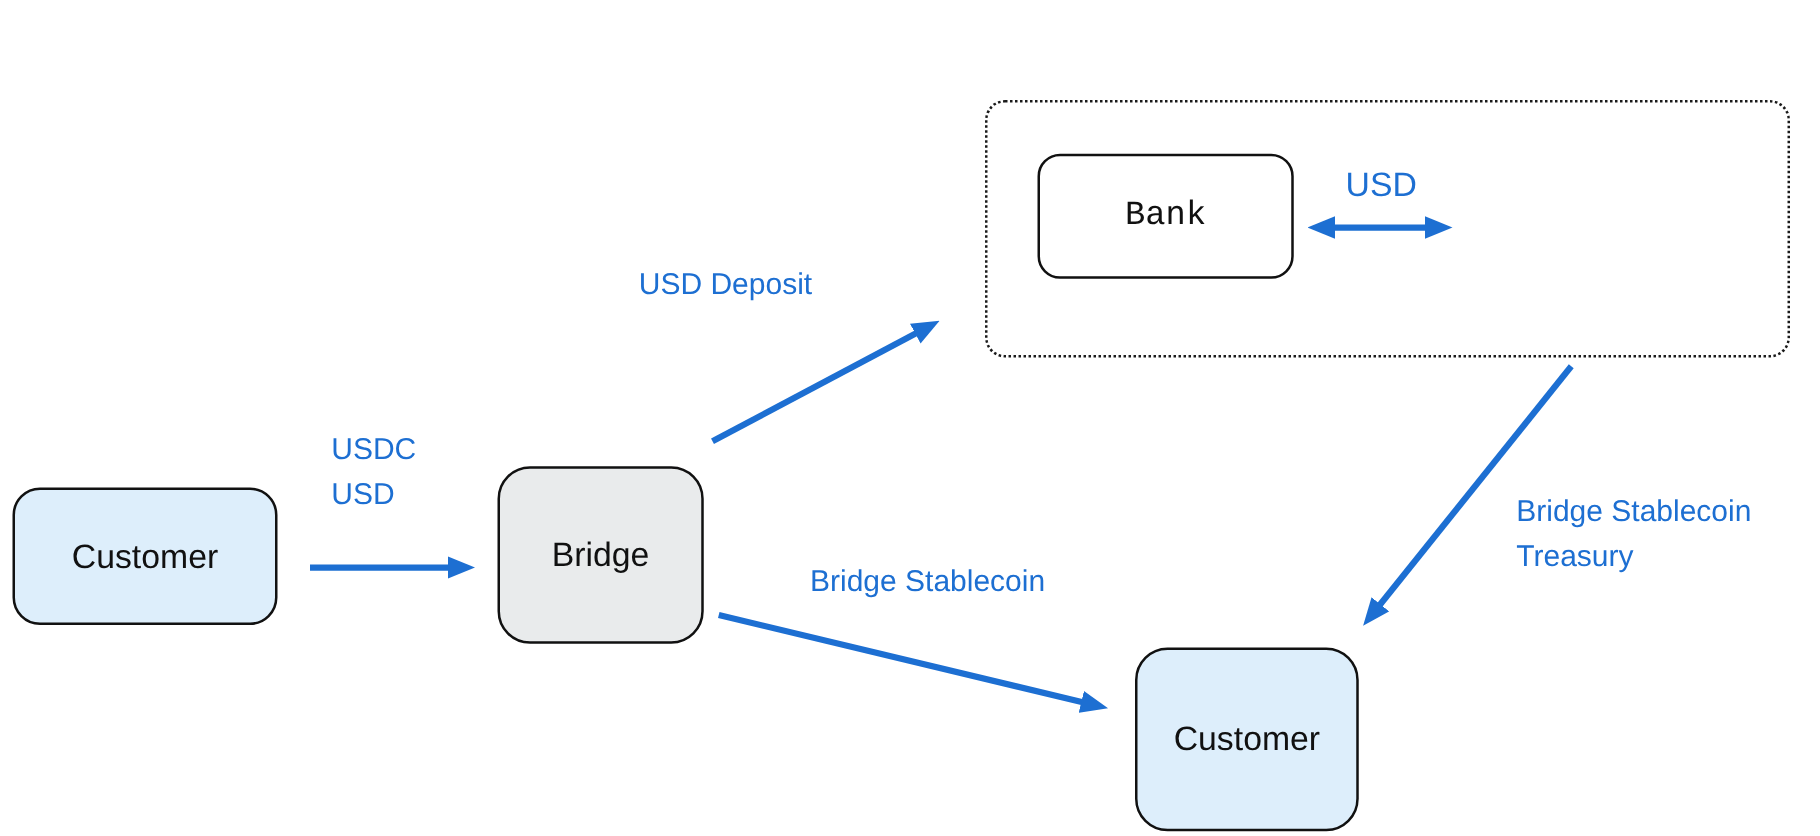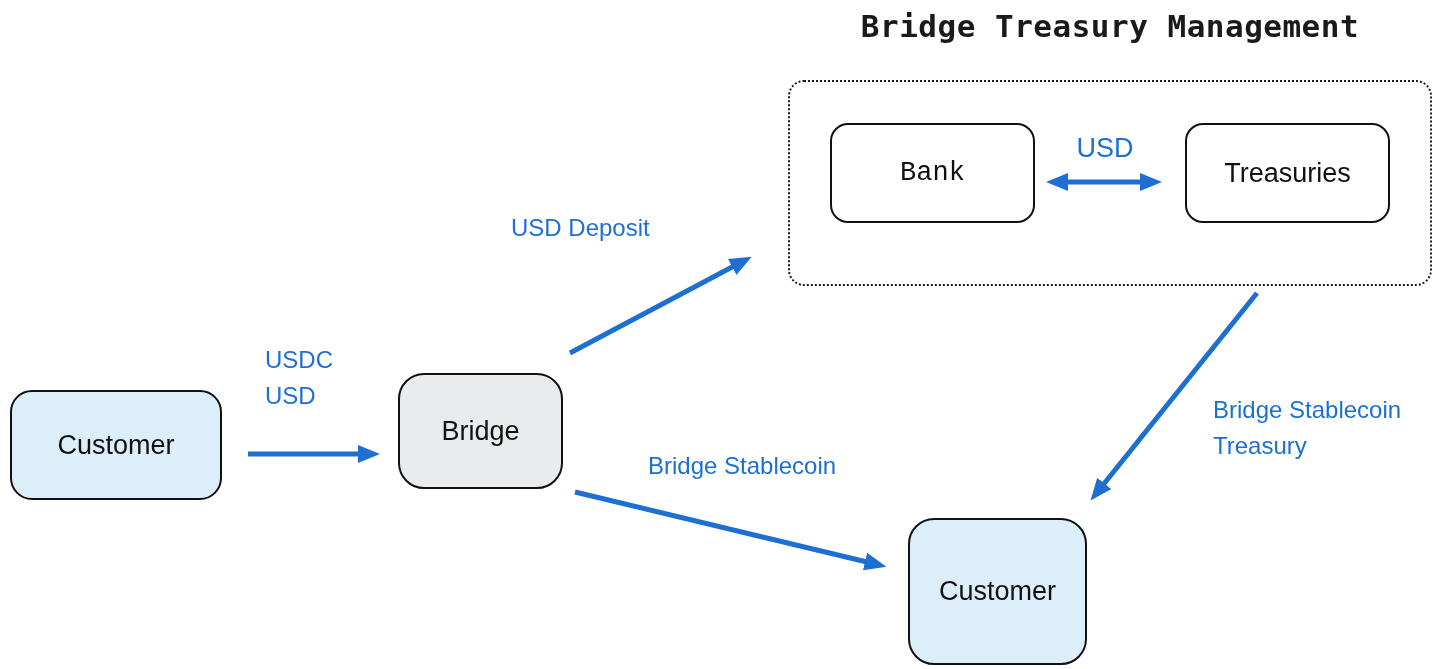--- a/index.html
+++ b/index.html
@@ -38,52 +38,48 @@
   }
   .arrows{position:absolute;left:0;top:0;width:1456px;height:669px;}
   .arrow{stroke:var(--accent);stroke-width:5;fill:none;}
   .arrowhead-shape{fill:var(--accent);}
 </style>
 </head>
 <body>
 
 <div class="canvas">
 
-  <div class="diagram-title">Bridge Treasury Management</div>
 
   <div class="treasury-group"></div>
 
   <svg class="arrows" viewBox="0 0 1456 669">
     <defs>
       <marker id="ah" viewBox="0 0 22 18" refX="2" refY="9" markerWidth="22" markerHeight="18" markerUnits="userSpaceOnUse" orient="auto-start-reverse">
         <path class="arrowhead-shape" d="M0,0 L22,9 L0,18 Z"></path>
       </marker>
     </defs>
     <line class="arrow" x1="248" y1="454" x2="360" y2="454" marker-end="url(#ah)"></line>
     <line class="arrow" x1="570" y1="353" x2="734" y2="266" marker-end="url(#ah)"></line>
     <line class="arrow" x1="575" y1="492" x2="867" y2="562" marker-end="url(#ah)"></line>
     <line class="arrow" x1="1257" y1="293" x2="1103" y2="485" marker-end="url(#ah)"></line>
     <line class="arrow" x1="1066" y1="182" x2="1142" y2="182" marker-start="url(#ah)" marker-end="url(#ah)"></line>
   </svg>
 
   <div class="node node-blue" style="left:10px;top:390px;width:212px;height:110px;">
     <span class="node-label">Customer</span>
   </div>
 
-  <div class="node node-gray" style="left:398px;top:373px;width:165px;height:116px;">
+  <div class="node node-gray" style="left:398px;top:373px;width:165px;height:142px;">
     <span class="node-label">Bridge</span>
   </div>
 
   <div class="node node-white" style="left:830px;top:123px;width:205px;height:100px;font-family:Liberation Mono, monospace;">
     <span class="node-label">Bank</span>
   </div>
 
-  <div class="node node-white" style="left:1185px;top:123px;width:205px;height:100px;">
-    <span class="node-label">Treasuries</span>
-  </div>
 
   <div class="node node-blue" style="left:908px;top:518px;width:179px;height:147px;border-radius:26px;">
     <span class="node-label">Customer</span>
   </div>
 
   <div class="edge-label" style="left:265px;top:342px;">
     <div>USDC</div>
     <div>USD</div>
   </div>
 

